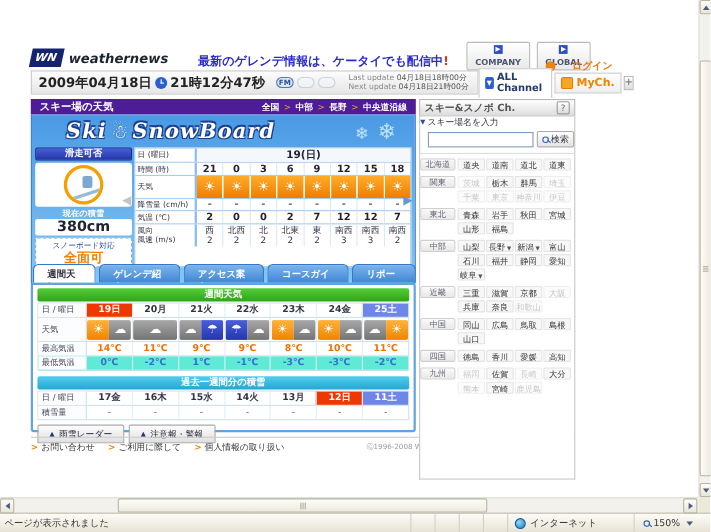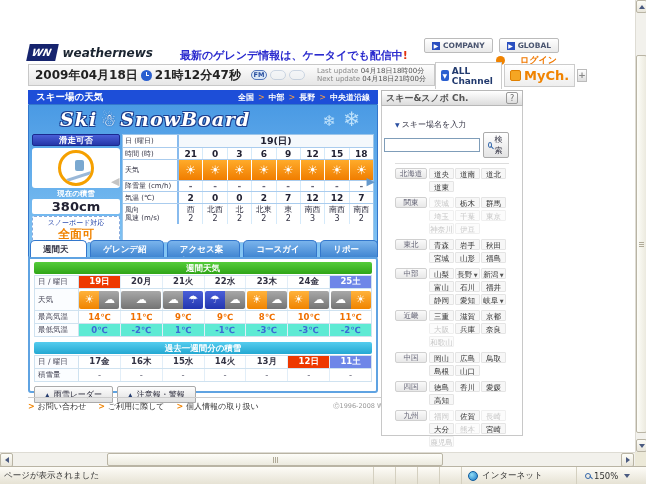--- a/index.html
+++ b/index.html
@@ -8,21 +8,21 @@
   .screen { position:relative; width:646px; height:484px; background:#fff; overflow:hidden; }
   .content { position:absolute; left:0; top:0; width:635px; height:452px; background:#fff; }
 
   
   .logo { position:absolute; left:28px; top:44px; display:flex; align-items:center; cursor:pointer; }
   .wn-mark { display:inline-block; background:#16246e; color:#fff; font-weight:bold; font-style:italic; font-size:10px; padding:3px 6px 3px 4px; transform:skewX(-12deg); letter-spacing:0; }
   .wn-text { font-style:italic; font-weight:bold; font-size:12px; color:#1a2430; margin-left:5px; }
   .promo { position:absolute; left:180px; top:48px; width:240px; font-size:11px; font-weight:bold; color:#2a2ace; white-space:nowrap; }
   .promo .bang { color:#e03010; }
   .top-buttons { position:absolute; left:424px; top:38px; display:flex; gap:6px; }
-  .top-btn { display:inline-flex; align-items:center; gap:3px; background:linear-gradient(#ffffff,#e9e9e9); border:1px solid #bbb; border-radius:2px; font-size:7.5px; font-weight:bold; color:#4a5570; padding:2px 7px; cursor:pointer; }
+  .top-btn { display:inline-flex; align-items:center; gap:3px; background:linear-gradient(#ffffff,#e9e9e9); border:1px solid #bbb; border-radius:2px; font-size:7.5px; font-weight:bold; color:#4a5570; padding:2px 7px; cursor:pointer;flex-direction:column; }
   .sq-arrow { display:inline-flex; align-items:center; justify-content:center; width:8px; height:8px; background:#2a4fc0; color:#fff; font-size:6px; line-height:8px; }
   .login { position:absolute; left:496px; top:54px; display:flex; align-items:center; gap:15px; cursor:pointer; }
   .login-icon { width:9px; height:9px; border-radius:50%; background:#f08300; display:inline-flex; align-items:center; justify-content:center; color:#fff; font-size:6px; }
   .login-text { font-size:9px; font-weight:bold; color:#f07800; }
 
   
   .date-bar { position:absolute; left:28px; top:64px; width:407px; height:22px; background:linear-gradient(#fdfdfd,#e6e6e6); border:1px solid #c8c8c8; display:flex; align-items:center; padding:0 6px; }
   .date-text,.time-text { font-size:12px; font-weight:bold; color:#222; white-space:nowrap; }
   .clock-icon { position:relative; width:11px; height:11px; border-radius:50%; background:#2a5fd0; margin:0 3px; flex:none; }
   .clock-icon::before { content:''; position:absolute; left:5px; top:2px; width:1px; height:4px; background:#fff; }
@@ -31,26 +31,26 @@
   .pill { display:inline-block; min-width:16px; height:10px; border:1px solid #9ab0cc; border-radius:6px; background:#f2f6fa; color:#2a4fa0; font-size:6.5px; font-weight:bold; text-align:center; line-height:9px; cursor:pointer; }
   .pill.active { background:#dbe8f6; border-color:#5577bb; }
   .pill.blank { opacity:.45; }
   .updates { margin-left:auto; text-align:left; line-height:8px; padding-right:2px; }
   .updates .u-line { font-size:7px; color:#888; white-space:nowrap; }
   .updates .u-val { color:#555; }
 
   .channel-tabs { position:absolute; left:435px; top:64px; width:110px; height:22px; display:flex; align-items:center; gap:2px; }
   .ch-all { display:inline-flex; align-items:center; gap:3px; background:#fff; border:1px solid #ccc; border-bottom:none; padding:3px 5px; font-size:9px; font-weight:bold; color:#223a6e; cursor:pointer; }
   .ch-icon-all { display:inline-flex; align-items:center; justify-content:center; width:11px; height:11px; background:#2a5fd0; border-radius:2px; color:#fff; font-size:6px; }
-  .ch-my { display:inline-flex; align-items:center; gap:3px; background:linear-gradient(#fff,#eee); border:1px solid #ccc; padding:3px 5px; font-size:13px; font-weight:bold; color:#f08300; cursor:pointer; }
+  .ch-my { display:inline-flex; align-items:center; gap:3px; background:linear-gradient(#fff,#eee); border:1px solid #ccc; padding:3px 5px; font-size:10px; font-weight:bold; color:#f08300; cursor:pointer; }
   .ch-icon-my { display:inline-block; width:11px; height:11px; background:#f5a623; border:1px solid #e08000; border-radius:2px; }
   .ch-add { display:inline-flex; align-items:center; justify-content:center; width:13px; height:13px; background:linear-gradient(#fff,#ddd); border:1px solid #bbb; color:#888; font-size:9px; font-weight:bold; cursor:pointer; }
 
   
-  .title-bar { position:absolute; left:28px; top:90px; width:350px; height:14px; background:#1d4ed8; display:flex; align-items:center; justify-content:space-between; padding:0 8px; }
+  .title-bar { position:absolute; left:28px; top:90px; width:350px; height:14px; background:#4c1d95; display:flex; align-items:center; justify-content:space-between; padding:0 8px; }
   .page-title { color:#fff; font-size:9.5px; font-weight:bold; }
   .breadcrumb { display:flex; align-items:center; gap:4px; }
   .crumb { color:#fff; font-size:8px; font-weight:bold; cursor:pointer; }
   .crumb-sep { color:#ffa040; font-size:8px; }
 
   
   .main-panel { position:absolute; left:28px; top:104px; width:350px; height:155px; background:linear-gradient(180deg,#4a9ae4,#85c6f4); border:1px solid #3377cc; border-radius:0 0 3px 3px; padding:2px 3px; }
   .banner { position:relative; height:25px; overflow:hidden; }
   .banner-words { position:absolute; left:28px; top:1px; white-space:nowrap; }
   .bword { font-size:19px; font-weight:bold; font-style:italic; color:#fff; text-shadow:1px 1px 0 #1d3f8f,-1px 1px 0 #1d3f8f,1px -1px 0 #1d3f8f,-1px -1px 0 #1d3f8f; letter-spacing:1px; font-family:"DejaVu Serif","Liberation Serif",serif; }
@@ -131,21 +131,21 @@
   .footer { position:absolute; left:28px; top:401px; width:495px; display:flex; align-items:center; gap:12px; }
   .flink { font-size:8px; color:#333; cursor:pointer;text-align:center; }
   .flink::before { content:'> '; color:#f08300; font-weight:bold; }
   .copyright { margin-left:auto; font-size:6.5px; color:#999; }
 
   
   .sidebar { position:absolute; left:381px; top:90px; width:142px; }
   .sb-header { height:16px; background:linear-gradient(#ffffff,#dcdcdc); border:1px solid #b8b8b8; display:flex; align-items:center; justify-content:space-between; padding:0 4px; }
   .sb-title { font-size:9px; font-weight:bold; color:#555; }
   .help-btn { width:12px; height:12px; background:linear-gradient(#fff,#ddd); border:1px solid #999; border-radius:2px; font-size:8px; color:#666; text-align:center; line-height:11px; cursor:pointer; }
-  .sb-body { background:#fff; border:1px solid #c8c8c8; border-top:none; height:330px; padding:13px; }
+  .sb-body { background:#fff; border:1px solid #c8c8c8; border-top:none; height:330px; padding:0; }
   .search-label { font-size:8px; color:#334; display:flex; align-items:center; gap:2px; }
   .search-label .tri { color:#2a4fa0; font-size:6px; }
   .search-row { display:flex; align-items:center; gap:3px; margin-top:2px; justify-content:flex-end; }
   .search-input { width:96px; height:14px; border:1px solid #7f9db9; font-size:9px; padding:0 2px; }
   .search-btn { display:inline-flex; align-items:center; gap:2px; font-size:8px; color:#334; background:linear-gradient(#fff,#e4e4e4); border:1px solid #aaa; border-radius:2px; padding:1px 4px; cursor:pointer; }
   .mag { position:relative; width:6px; height:6px; border:1.4px solid #3366aa; border-radius:50%; display:inline-block; }
   .mag::after { content:''; position:absolute; width:4px; height:1.4px; background:#3366aa; transform:rotate(45deg); right:-3px; bottom:-1px; }
   .region-sep { height:1px; background:#ddd; margin:5px 0 4px; }
   .region-row { display:flex; margin-bottom:3px; }
   .region-label { width:32px; flex:none; height:11px; background:linear-gradient(#fafafa,#e8e8e8); border:1px solid #d0d0d0; border-radius:2px; font-size:7.5px; color:#667; text-align:center; line-height:10px; margin-right:2px; cursor:pointer; }

